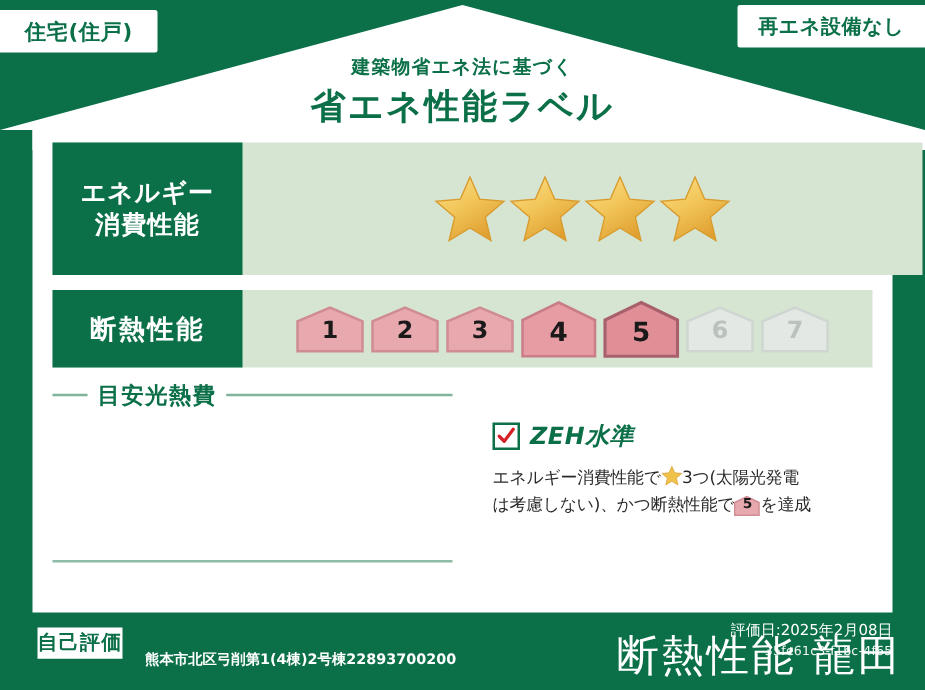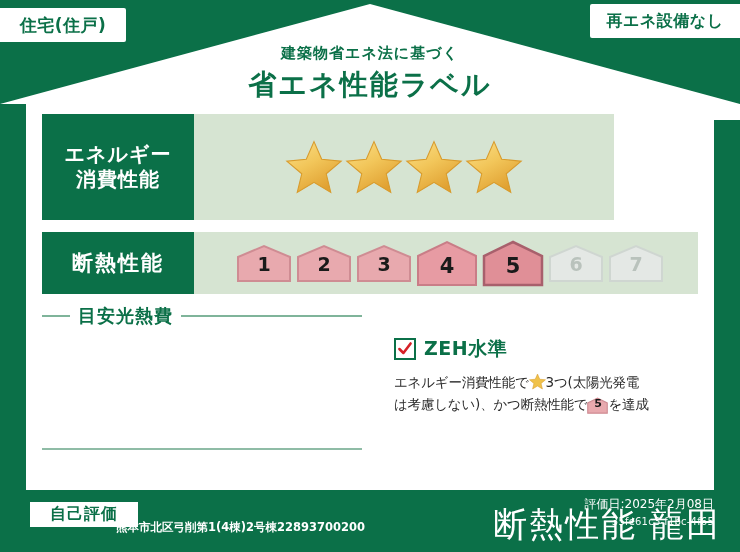--- a/index.html
+++ b/index.html
@@ -72,21 +72,21 @@
     background: #ffffff;
   }
 
   
   .rate-row {
     position: absolute;
     display: flex;
     align-items: stretch;
     background: #d6e4d2;
   }
-  .rate-row.energy { left: 16px; top: 10px; width: 572px; height: 106px; }
+  .rate-row.energy { left: 16px; top: 10px; width: 696px; height: 106px; }
   .rate-row.insul  { left: 16px; top: 128px; width: 656px; height: 62px; }
 
   .rate-title {
     background: #0b7048;
     color: #ffffff;
     font-weight: bold;
     display: flex;
     flex-direction: column;
     align-items: center;
     justify-content: center;
@@ -162,21 +162,21 @@
     left: 368px; top: 232px; width: 306px;
   }
   .zeh-head { display: flex; align-items: center; gap: 8px; }
   .zeh-check {
     width: 22px; height: 22px;
     border: 2px solid #0b7048;
     background: #ffffff;
     display: flex; align-items: center; justify-content: center;
     flex: 0 0 auto;
   }
-  .zeh-title { color: #0b7048; font-size: 19px; font-weight: bold; letter-spacing: 0.5px; }
+  .zeh-title { color: #0b7048; font-size: 19px; font-weight: bold; letter-spacing: 0.5px; font-style: italic; }
   .zeh-desc {
     margin-top: 9px;
     color: #2a2a2a;
     font-size: 13.5px;
     line-height: 1.65;
     letter-spacing: -0.2px;
   }
   .inline-star { display: inline-block; vertical-align: -3px; width: 17px; height: 17px; }
   .inline-house {
     display: inline-block; vertical-align: -5px;
@@ -194,21 +194,21 @@
     z-index: 6;
     left: 0; right: 0; bottom: 0; height: 62px;
   }
   .self-eval {
     position: absolute;
     left: 30px; top: 12px;
     background: #ffffff;
     color: #0b7048;
     font-weight: bold;
     font-size: 16px;
-    padding: 2px 20px;
+    padding: 2px 0;
     letter-spacing: 1px;
   }
   .address {
     position: absolute;
     left: 116px; top: 18px;
     color: #ffffff;
     font-size: 11.5px;
     font-weight: bold;
     white-space: nowrap;
     margin-top: 12px;

